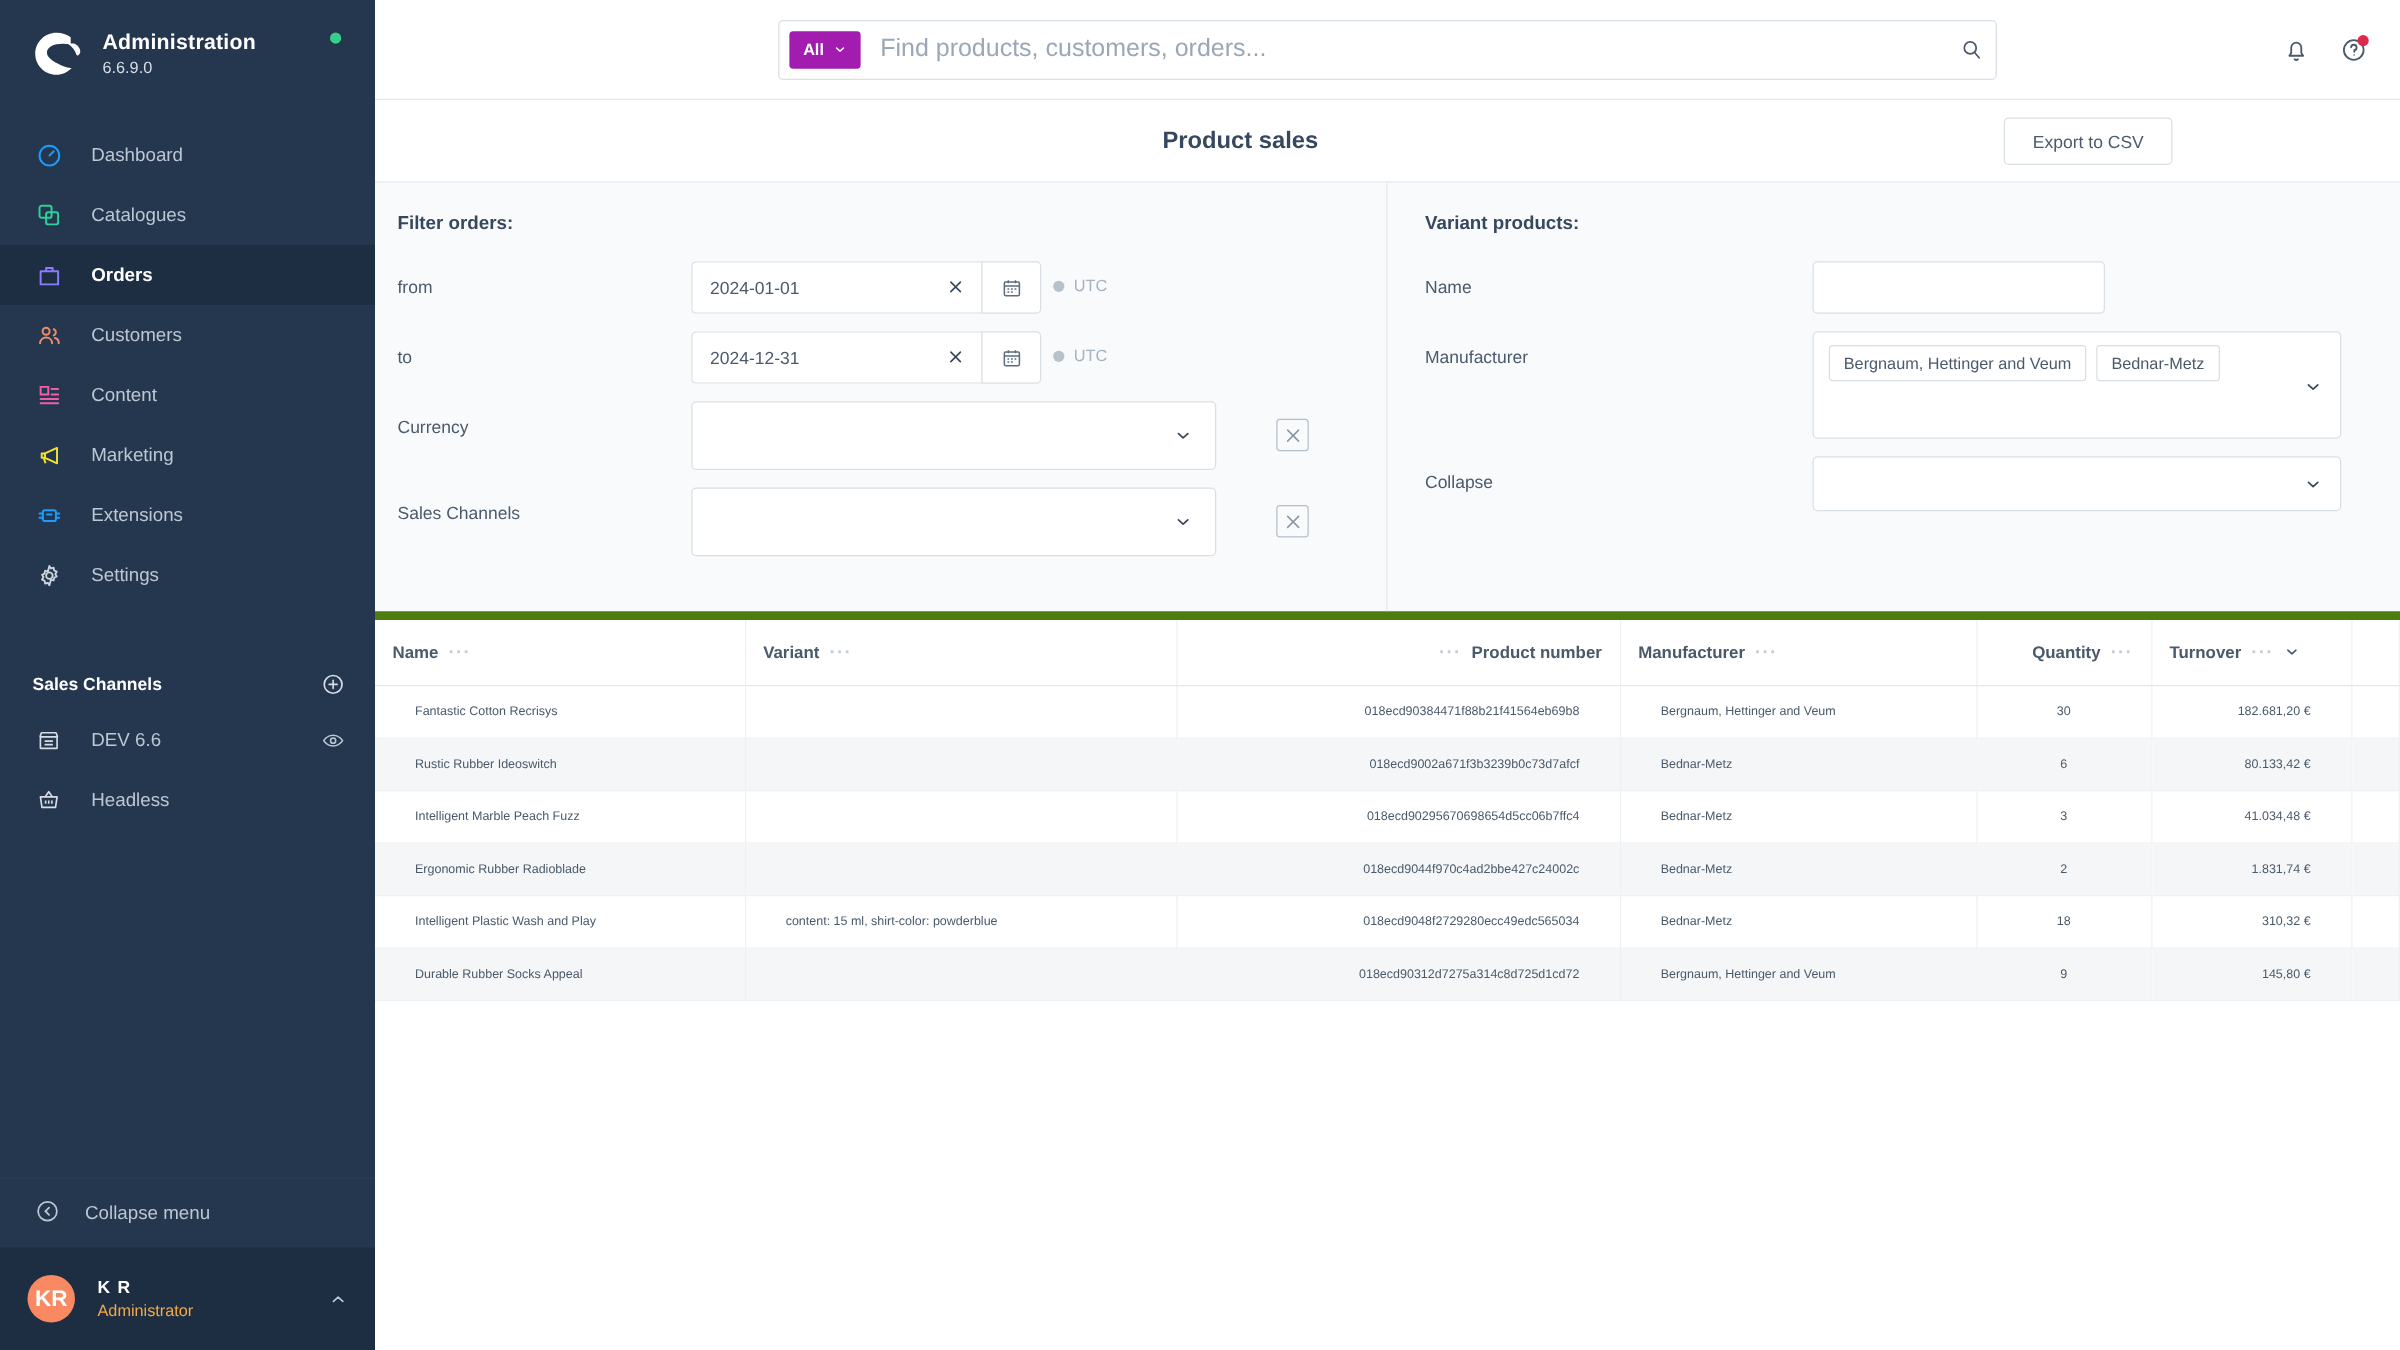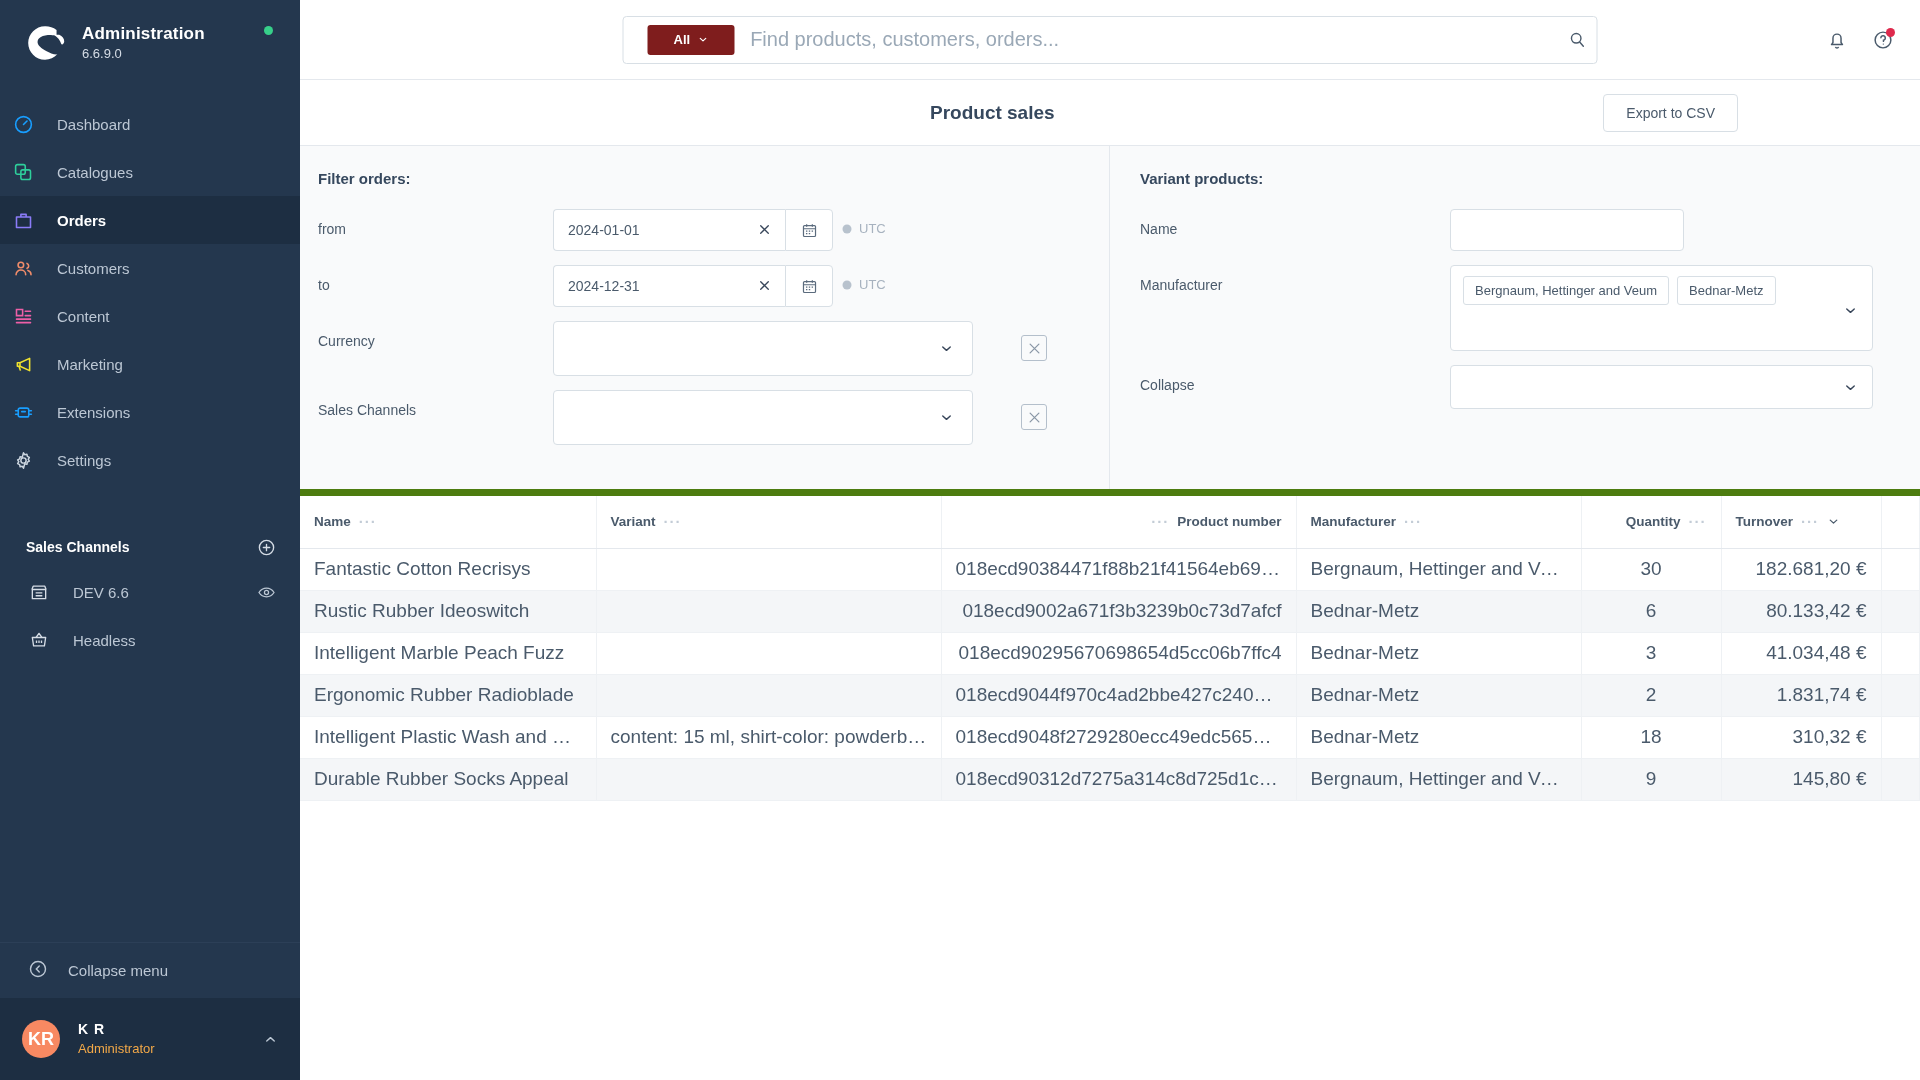--- a/index.html
+++ b/index.html
@@ -20,21 +20,21 @@
   .brand { display: flex; align-items: center; padding: 22px 0 22px 24px; position: relative; }
   .brand-logo { width: 42px; height: 42px; flex: 0 0 42px; }
   .brand-text { margin-left: 16px; }
   .brand-title { color: #fff; font-size: 17px; font-weight: bold; line-height: 20px; letter-spacing: .2px; }
   .brand-version { color: #d6dde6; font-size: 13px; line-height: 18px; margin-top: 1px; }
   .brand-dot { position: absolute; left: 264px; top: 26px; width: 9px; height: 9px; border-radius: 50%; background: #37d08a; }
 
   .nav { margin-top: 14px; }
   .nav-item {
     display: flex; align-items: center; height: 48px;
-    padding-left: 10px; cursor: pointer;
+    padding-left: 26px; cursor: pointer;
     color: #bcc7d4; font-size: 15px;
   }
   .nav-item .nav-ico { width: 26px; height: 26px; flex: 0 0 26px; display: flex; align-items: center; justify-content: center; }
   .nav-item .nav-label { margin-left: 21px; line-height: 1; }
   .nav-item.active { background: #1d2e42; color: #ffffff; font-weight: bold; }
   .nav-item.active .nav-label { color: #fff; }
 
   .section-head {
     display: flex; align-items: center; justify-content: space-between;
     padding: 0 24px 0 26px; height: 42px; margin-top: 42px;
@@ -74,22 +74,22 @@
     display: flex; align-items: center; position: relative; flex: 0 0 80px;
   }
   .search-wrap {
     position: absolute; left: 50%; transform: translateX(-50%);
     width: 975px; height: 48px;
     border: 1px solid #d8dfe5; border-radius: 4px; background: #fff;
     display: flex; align-items: center; padding: 0 10px 0 8px;
   }
   .search-scope {
     display: flex; align-items: center; gap: 7px;
-    background: #7f1d1d; color: #ffffff; font-size: 13px; font-weight: bold;
-    border-radius: 3px; height: 30px; padding: 0 26px; cursor: pointer; margin-left: 16px;
+    background: #a21caf; color: #ffffff; font-size: 13px; font-weight: bold;
+    border-radius: 3px; height: 30px; padding: 0 11px; cursor: pointer;
   }
   .search-input {
     flex: 1; border: none; outline: none; font-size: 20px; color: #4a5a6b;
     padding-left: 16px; background: transparent; font-family: inherit;
   }
   .search-input::placeholder { color: #9aa8b6; }
   .topbar-right { position: absolute; right: 26px; display: flex; align-items: center; gap: 24px; }
   .icon-btn { cursor: pointer; display: flex; align-items: center; position: relative; }
   .red-dot { position: absolute; right: -1px; top: -1px; width: 9px; height: 9px; border-radius: 50%; background: #de294c; }
 
@@ -166,23 +166,23 @@
 
   
   .table-area { flex: 1 1 auto; background: #fff; overflow: hidden; }
   table.grid { width: 100%; border-collapse: collapse; table-layout: fixed; }
   table.grid th {
     height: 52px; font-size: 13.5px; font-weight: bold; color: #4a5a6b;
     border-bottom: 1px solid #e4e8ed; border-right: 1px solid #eef1f4;
     background: #fff; padding: 0 14px; text-align: left; white-space: nowrap;
   }
   table.grid td {
-    height: 42px; font-size: 19px; color: #4a5a6b;
+    height: 42px; font-size: 10px; color: #4a5a6b;
     border-bottom: 1px solid #eef1f4; border-right: 1px solid #eef1f4;
-    padding: 0 14px; white-space: nowrap; overflow: hidden; text-overflow: ellipsis;
+    padding: 0 32px; white-space: nowrap; overflow: hidden; text-overflow: ellipsis;
   }
   table.grid tbody tr:nth-child(even) td { background: #f4f6f8; }
   .th-inner { display: flex; align-items: center; gap: 8px; }
   .th-inner.right { justify-content: flex-end; }
   .dots { color: #c3ccd6; font-size: 15px; letter-spacing: 1px; line-height: 1; cursor: pointer; }
   .ta-r { text-align: right; }
   .ta-c { text-align: center; }
 </style>
 </head>
 <body>

